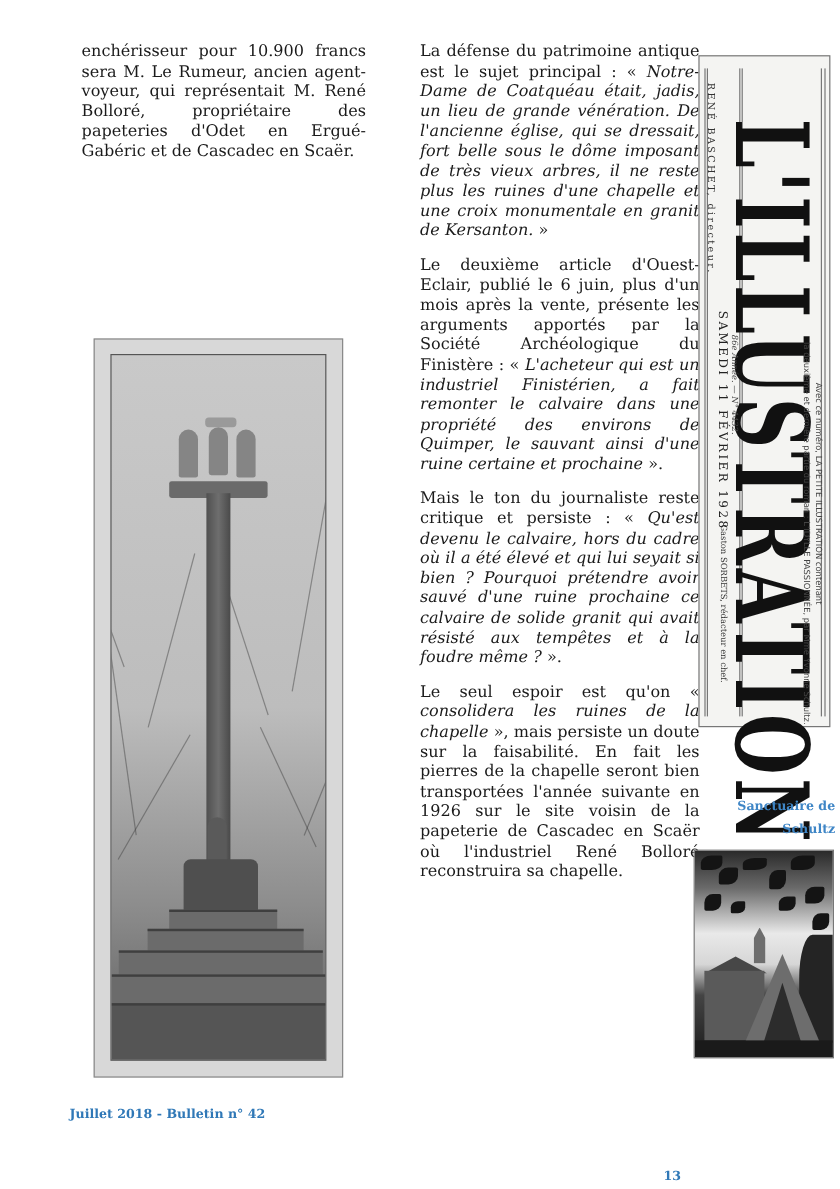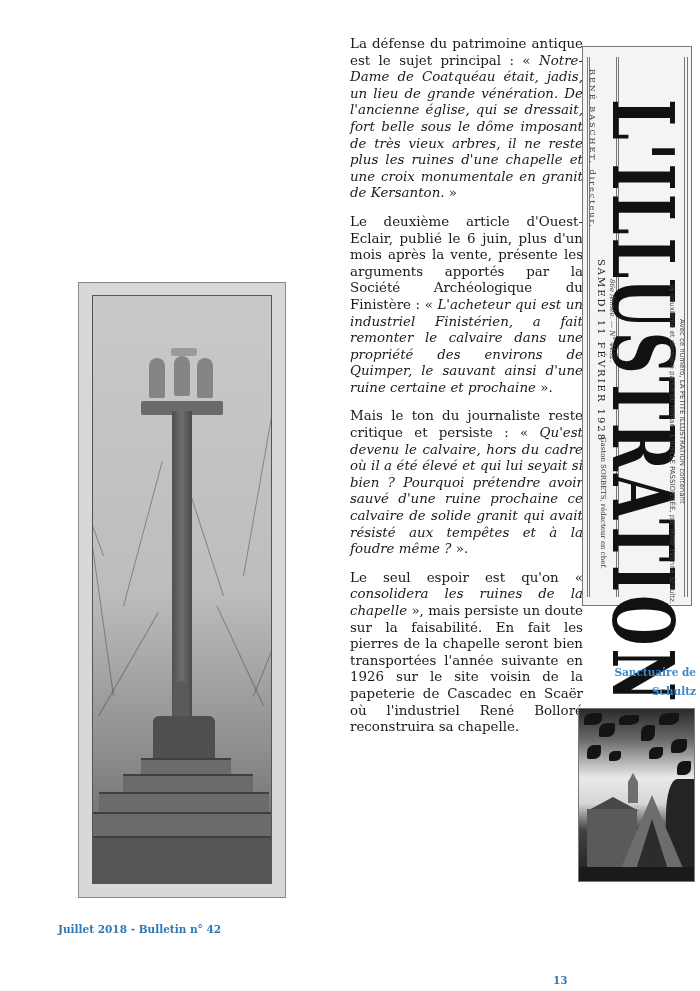--- a/index.html
+++ b/index.html
@@ -59,20 +59,21 @@
   
   #footer-left { position:absolute; left:58px; top:923px; font-family:"DejaVu Serif", serif; font-weight:bold;
     font-size:10.5px; color:#2f78b7; }
   #footer-page { position:absolute; left:553px; top:974px; font-family:"DejaVu Serif", serif; font-weight:bold;
     font-size:10.5px; color:#2f78b7; }
 </style>
 </head>
 <body>
 
 <div id="col-left" class="col">
+    <p><span>enchérisseur pour 10.900 francs sera M. Le Rumeur, ancien agent-voyeur, qui représentait M. René Bolloré, propriétaire des papeteries d'Odet en Ergué-Gabéric et de Cascadec en Scaër.</span></p>
   </div>
 
 <div id="photo-cross-frame">
   <div id="photo-cross-inner">
     <div class="branch" style="left:10px;top:120px;height:140px;transform:rotate(-20deg);"></div>
     <div class="branch" style="left:30px;top:160px;height:150px;transform:rotate(15deg);"></div>
     <div class="branch" style="left:130px;top:140px;height:160px;transform:rotate(-18deg);"></div>
     <div class="branch" style="left:150px;top:100px;height:180px;transform:rotate(10deg);"></div>
     <div class="branch" style="left:20px;top:220px;height:180px;transform:rotate(-8deg);"></div>
     <div class="branch" style="left:160px;top:230px;height:170px;transform:rotate(22deg);"></div>

